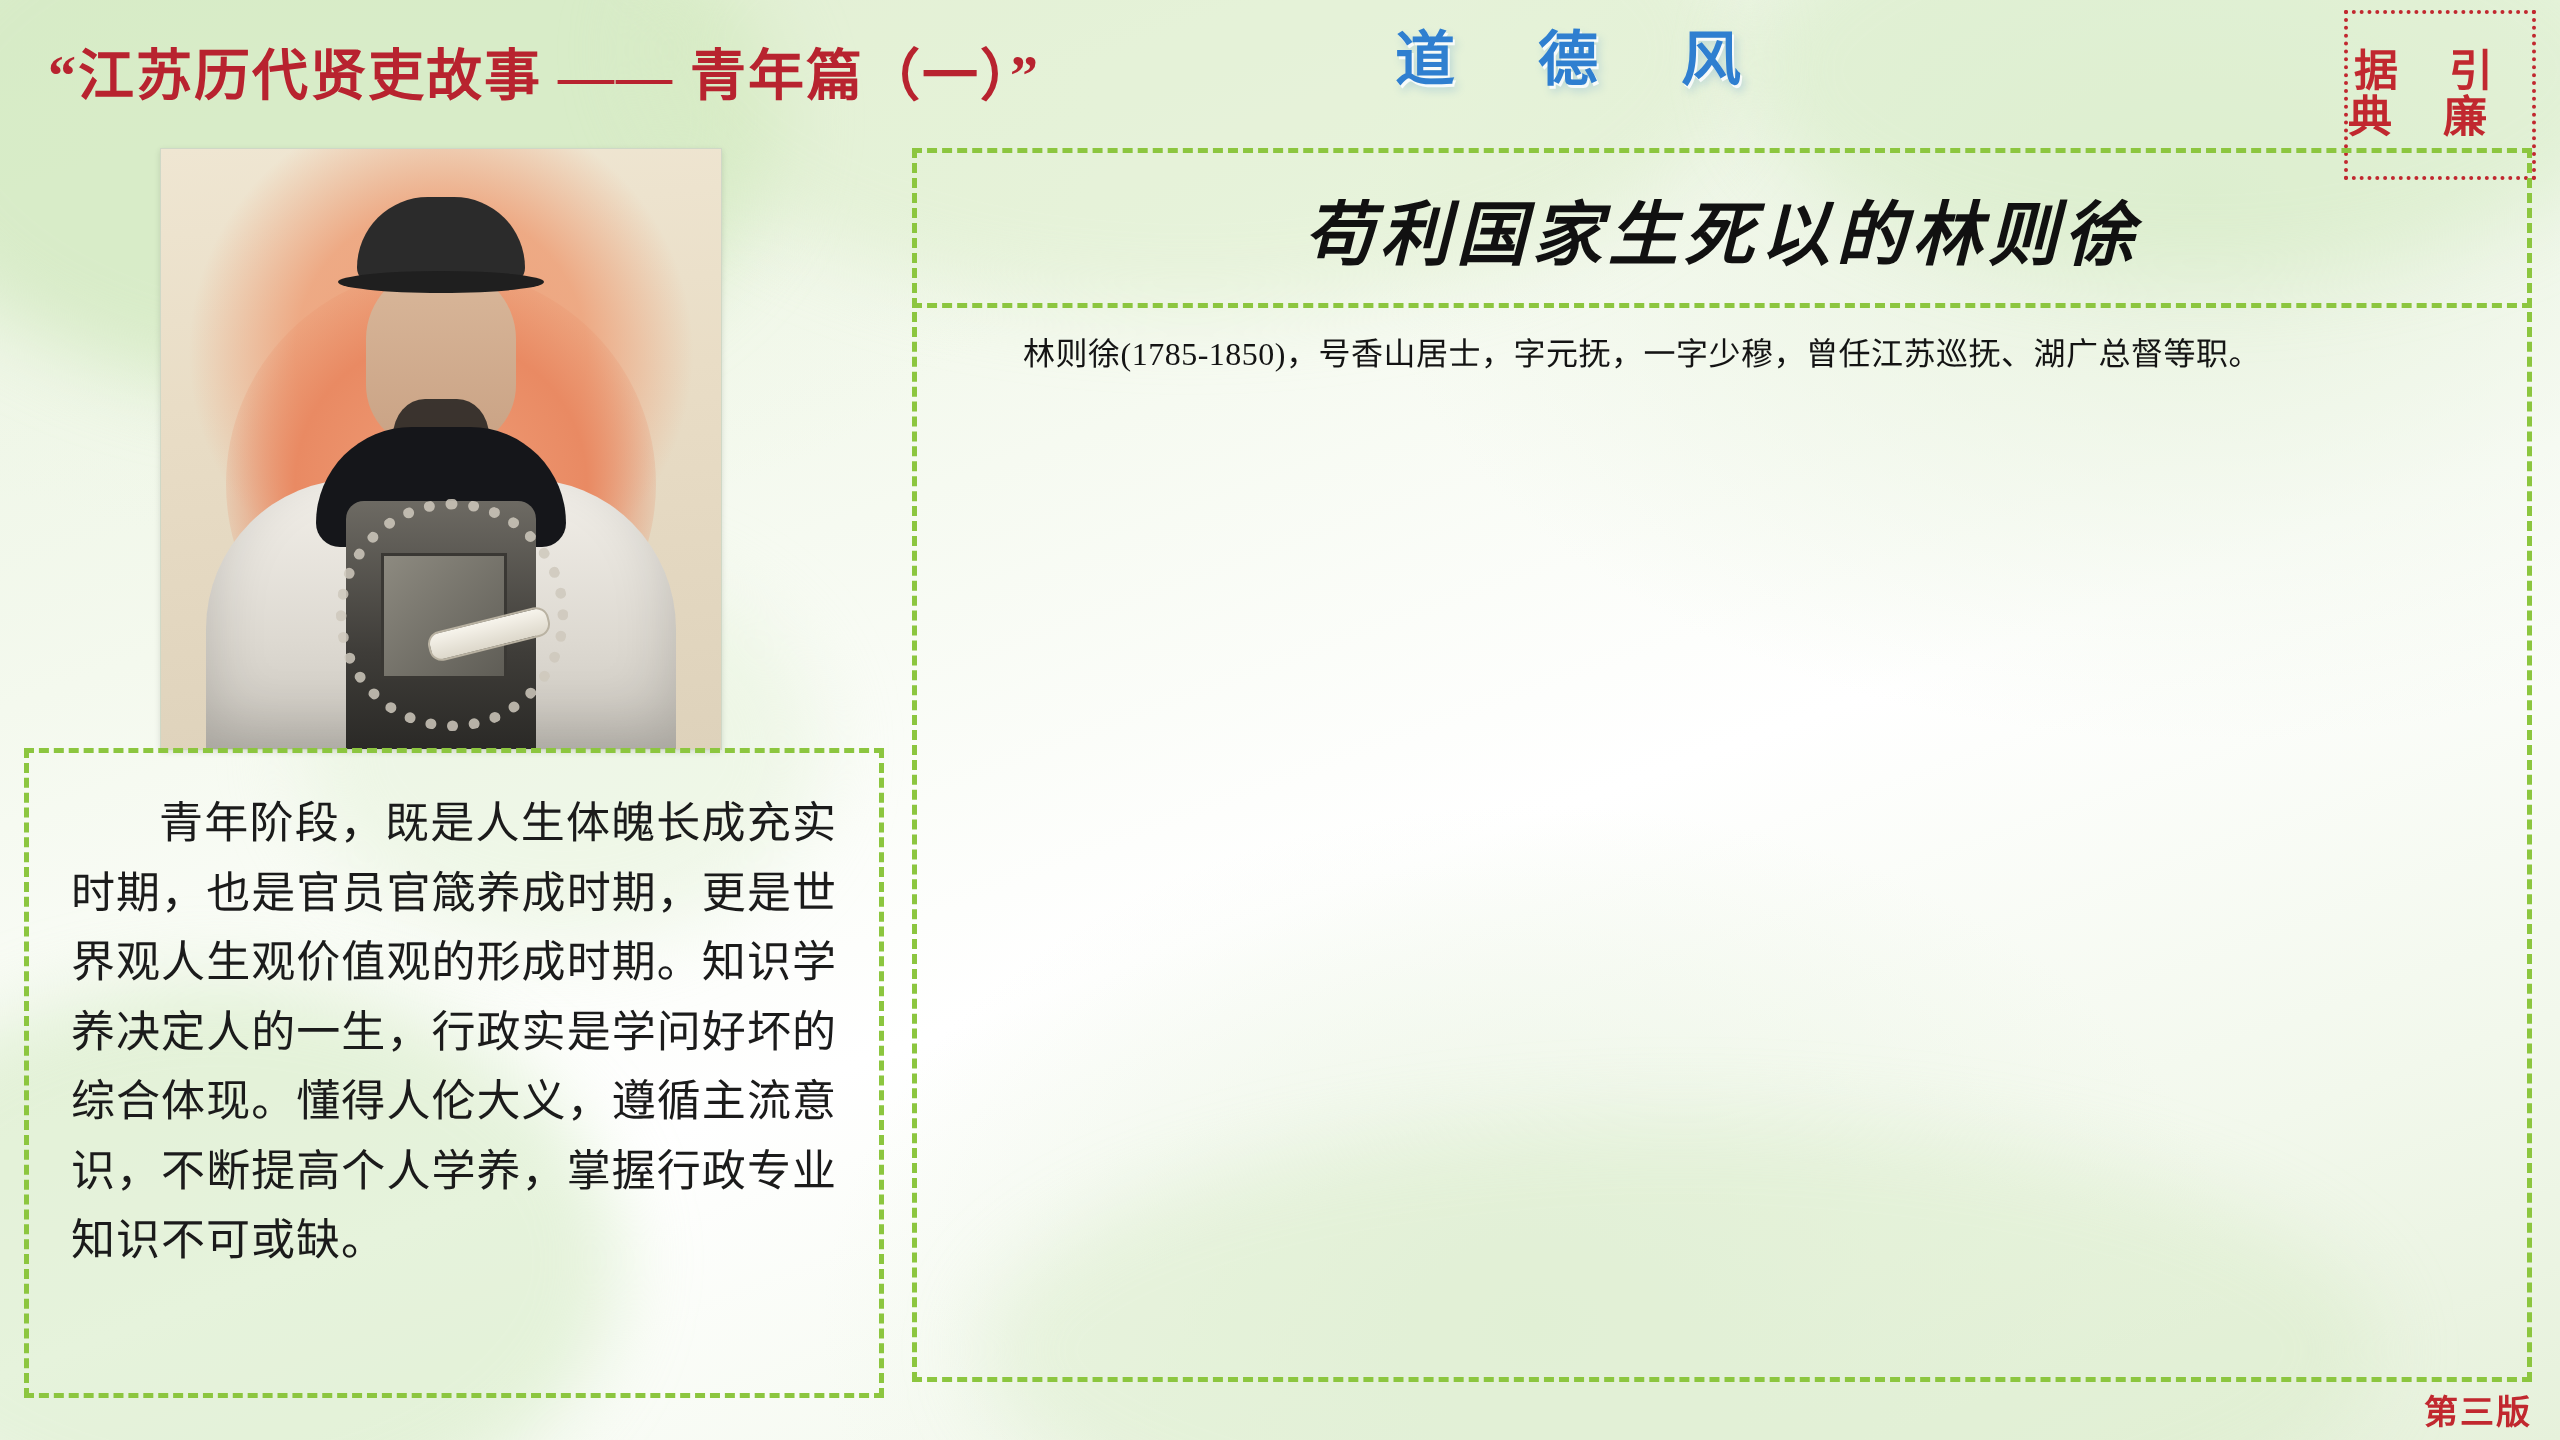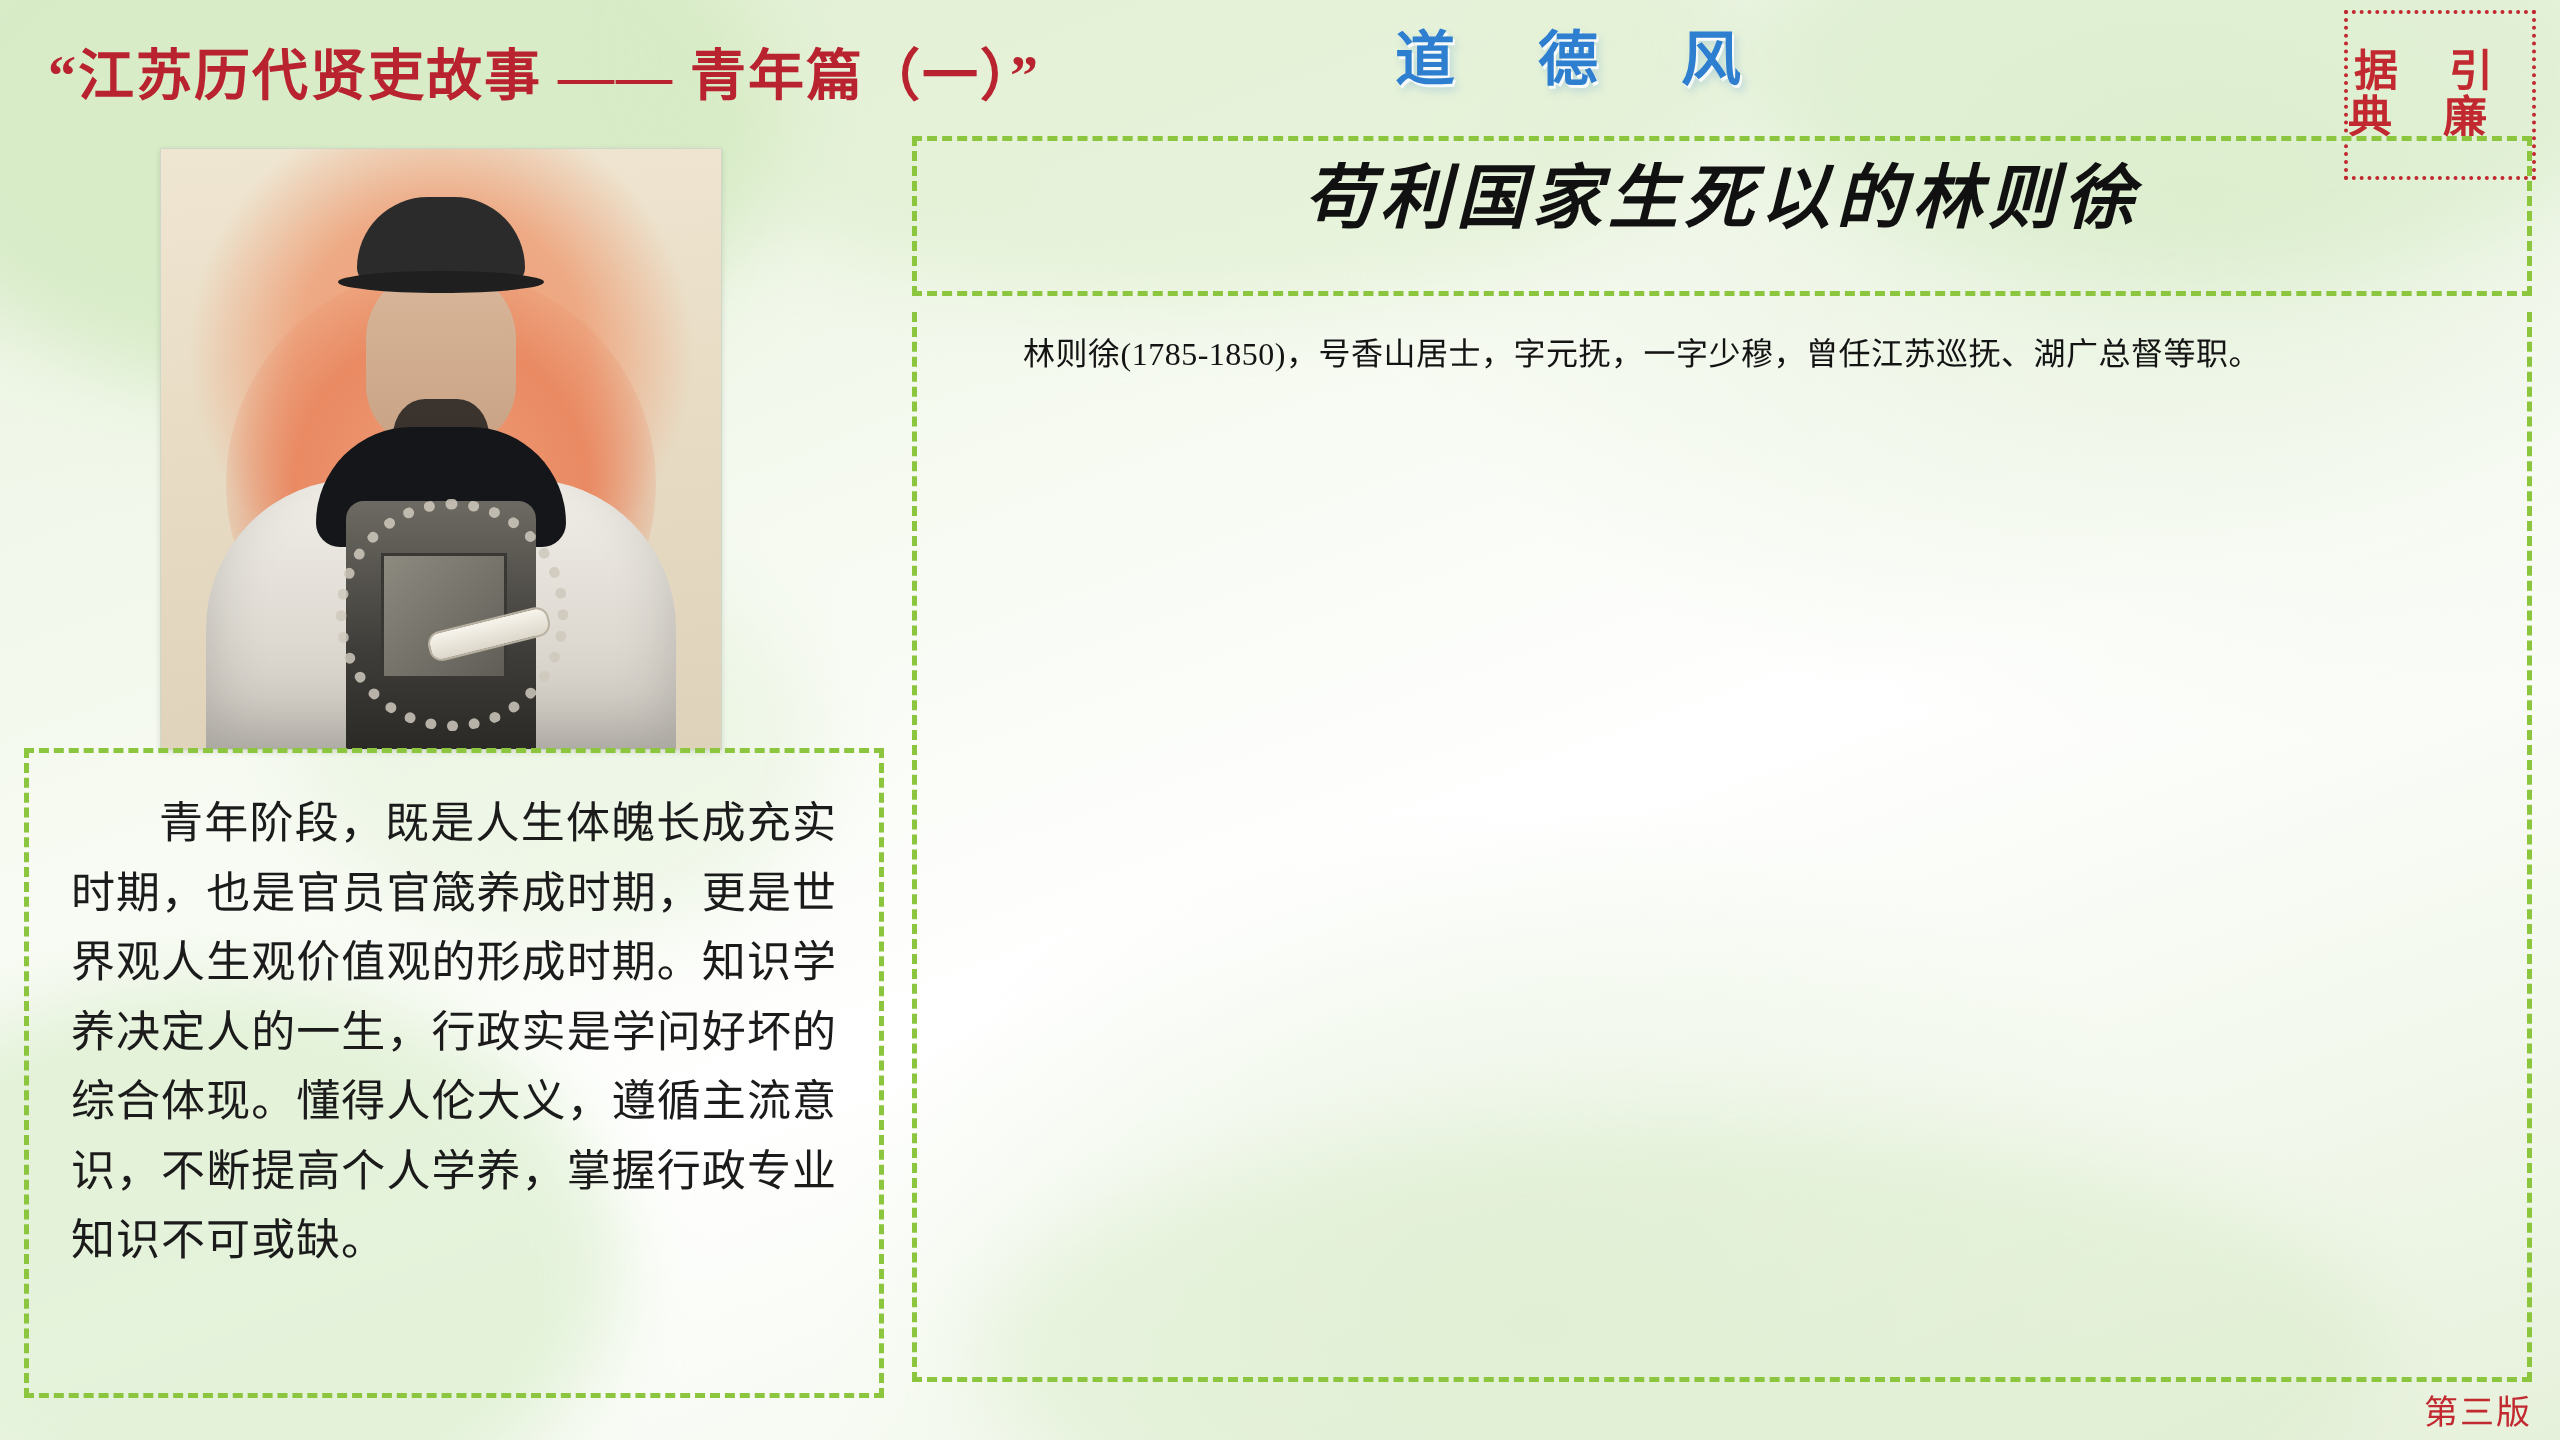--- a/index.html
+++ b/index.html
@@ -237,27 +237,27 @@
     text-indent: 88px;
     text-align: justify;
     letter-spacing: 1px;
     font-family: "Liberation Serif", "DejaVu Serif", serif;
   }
 
   
   .title-box {
     position: absolute;
     left: 912px;
-    top: 136px;
+    top: 148px;
     width: 1620px;
     height: 160px;
     border: 5px dashed #8cc63f;
     box-sizing: border-box;
     display: flex;
-    align-items: flex-start;
+    align-items: center;
     justify-content: center;
   }
   .title-box .t {
     font-size: 70px;
     font-weight: bold;
     color: #111111;
     letter-spacing: 6px;
     font-style: italic;
     white-space: nowrap;
     font-family: "Liberation Serif", "DejaVu Serif", serif;
@@ -282,21 +282,21 @@
     text-indent: 80px;
     text-align: justify;
     letter-spacing: 0.5px;
     font-family: "Liberation Serif", "DejaVu Serif", serif;
   }
   .pagemark {
     position: absolute;
     right: 28px;
     bottom: 6px;
     font-size: 34px;
-    font-weight: normal;
+    font-weight: bold;
     color: #c1282f;
     letter-spacing: 2px;
     font-family: "Liberation Serif", "DejaVu Serif", serif;
     margin-left: 15px;
   }
 </style>
 </head>
 <body>
 
 <div class="page">

